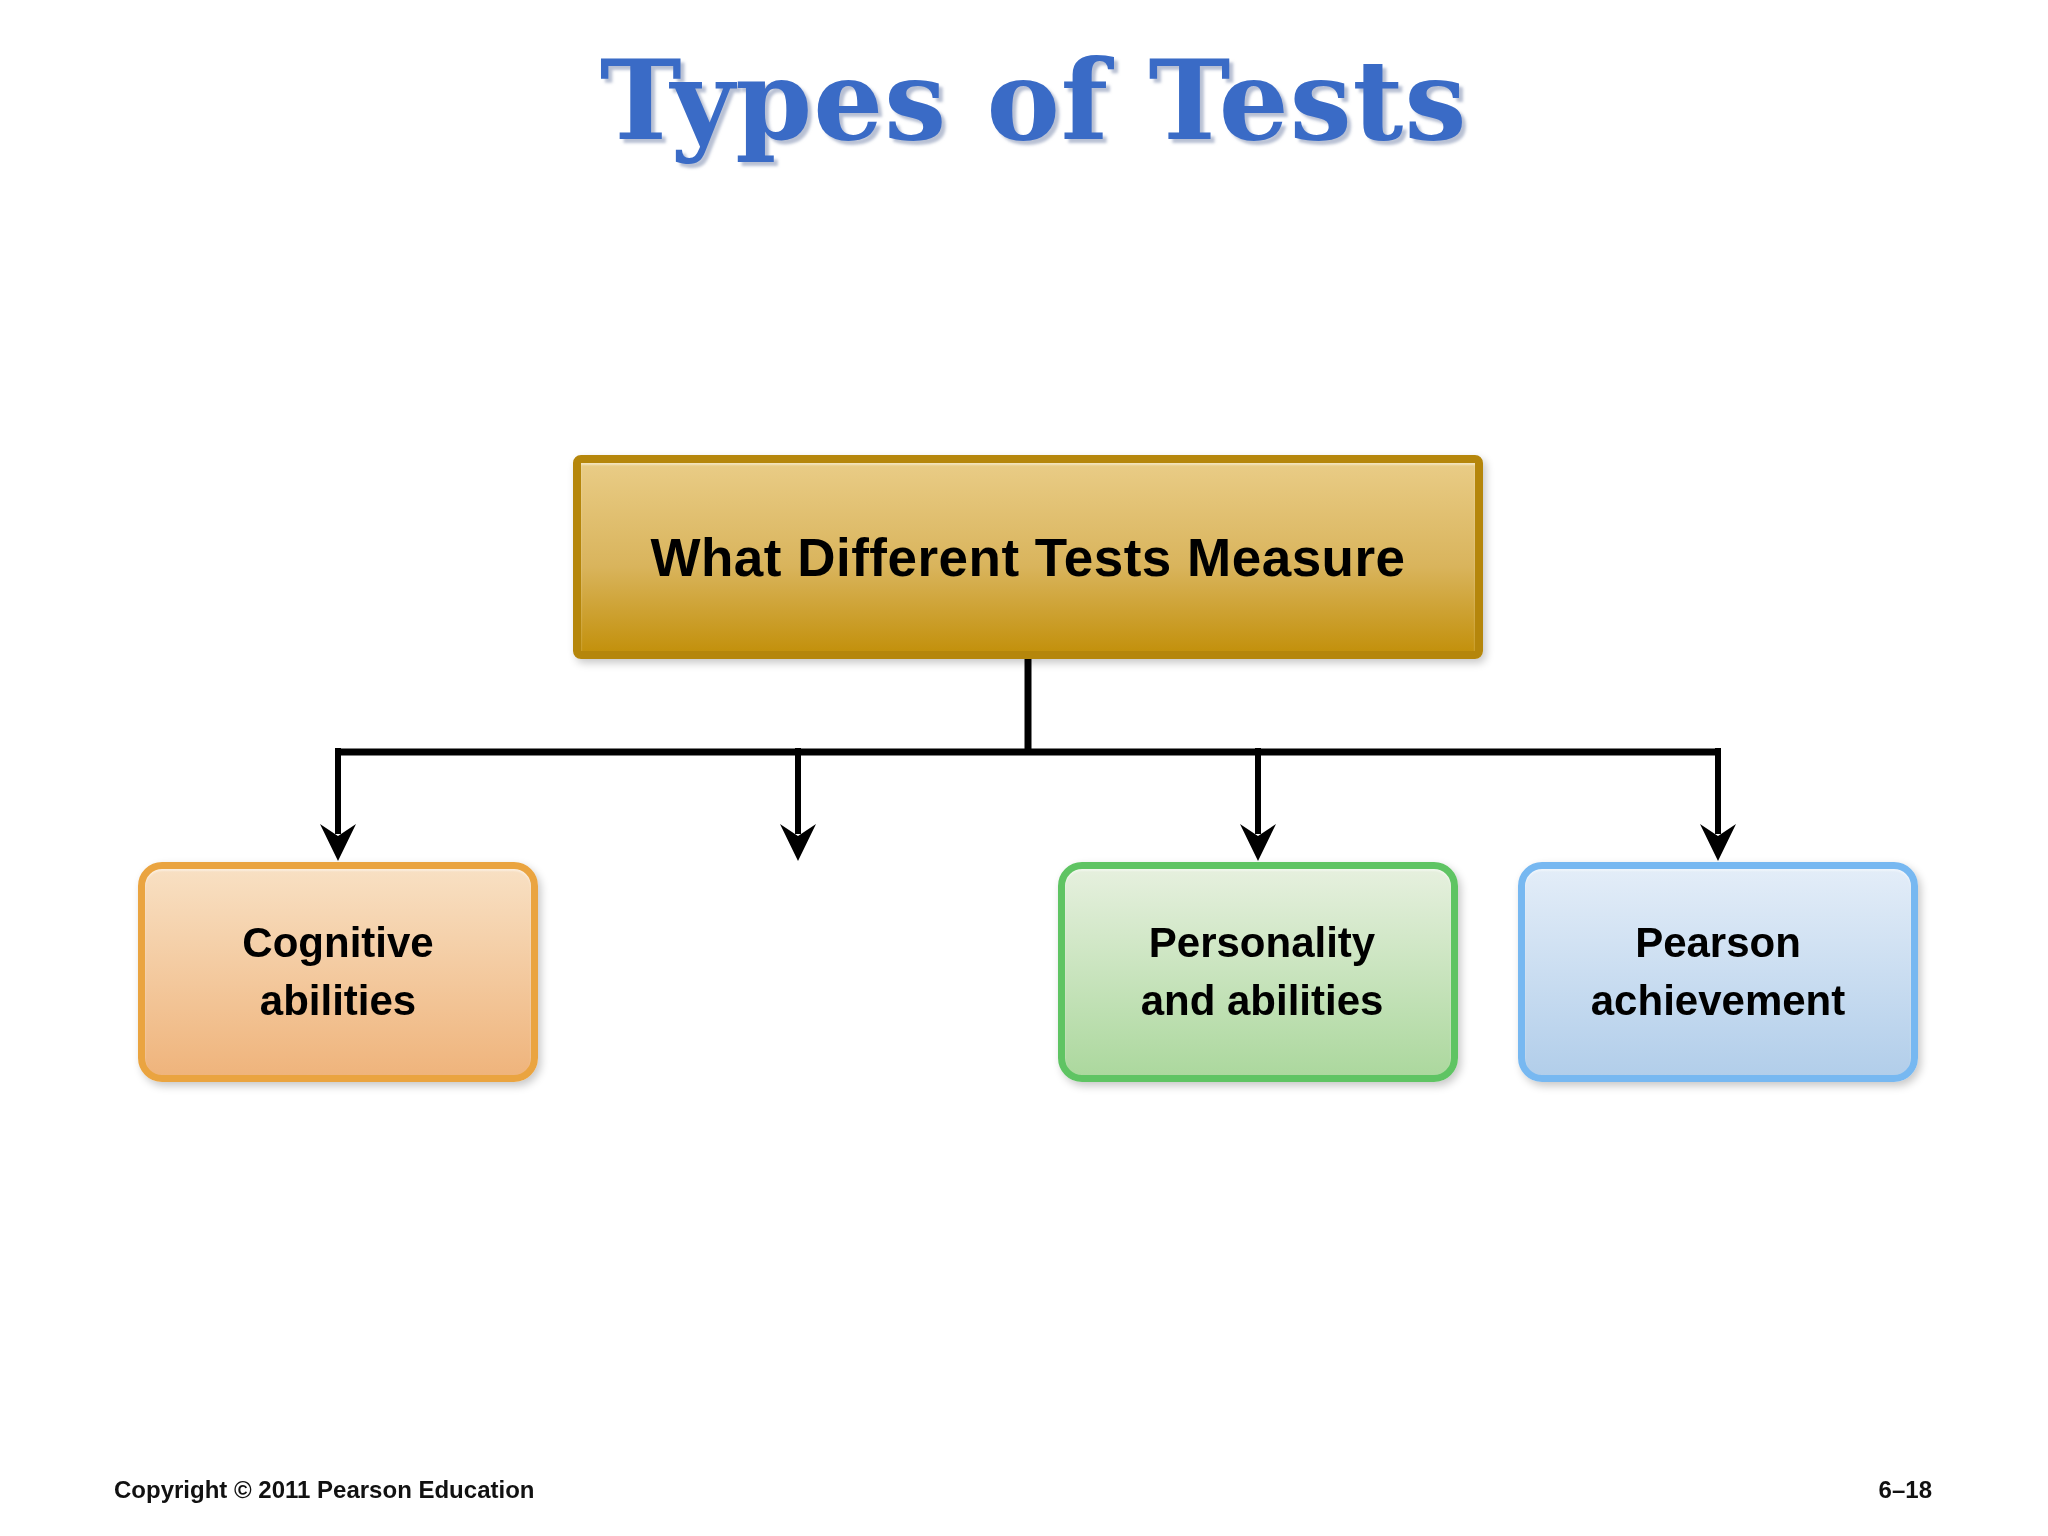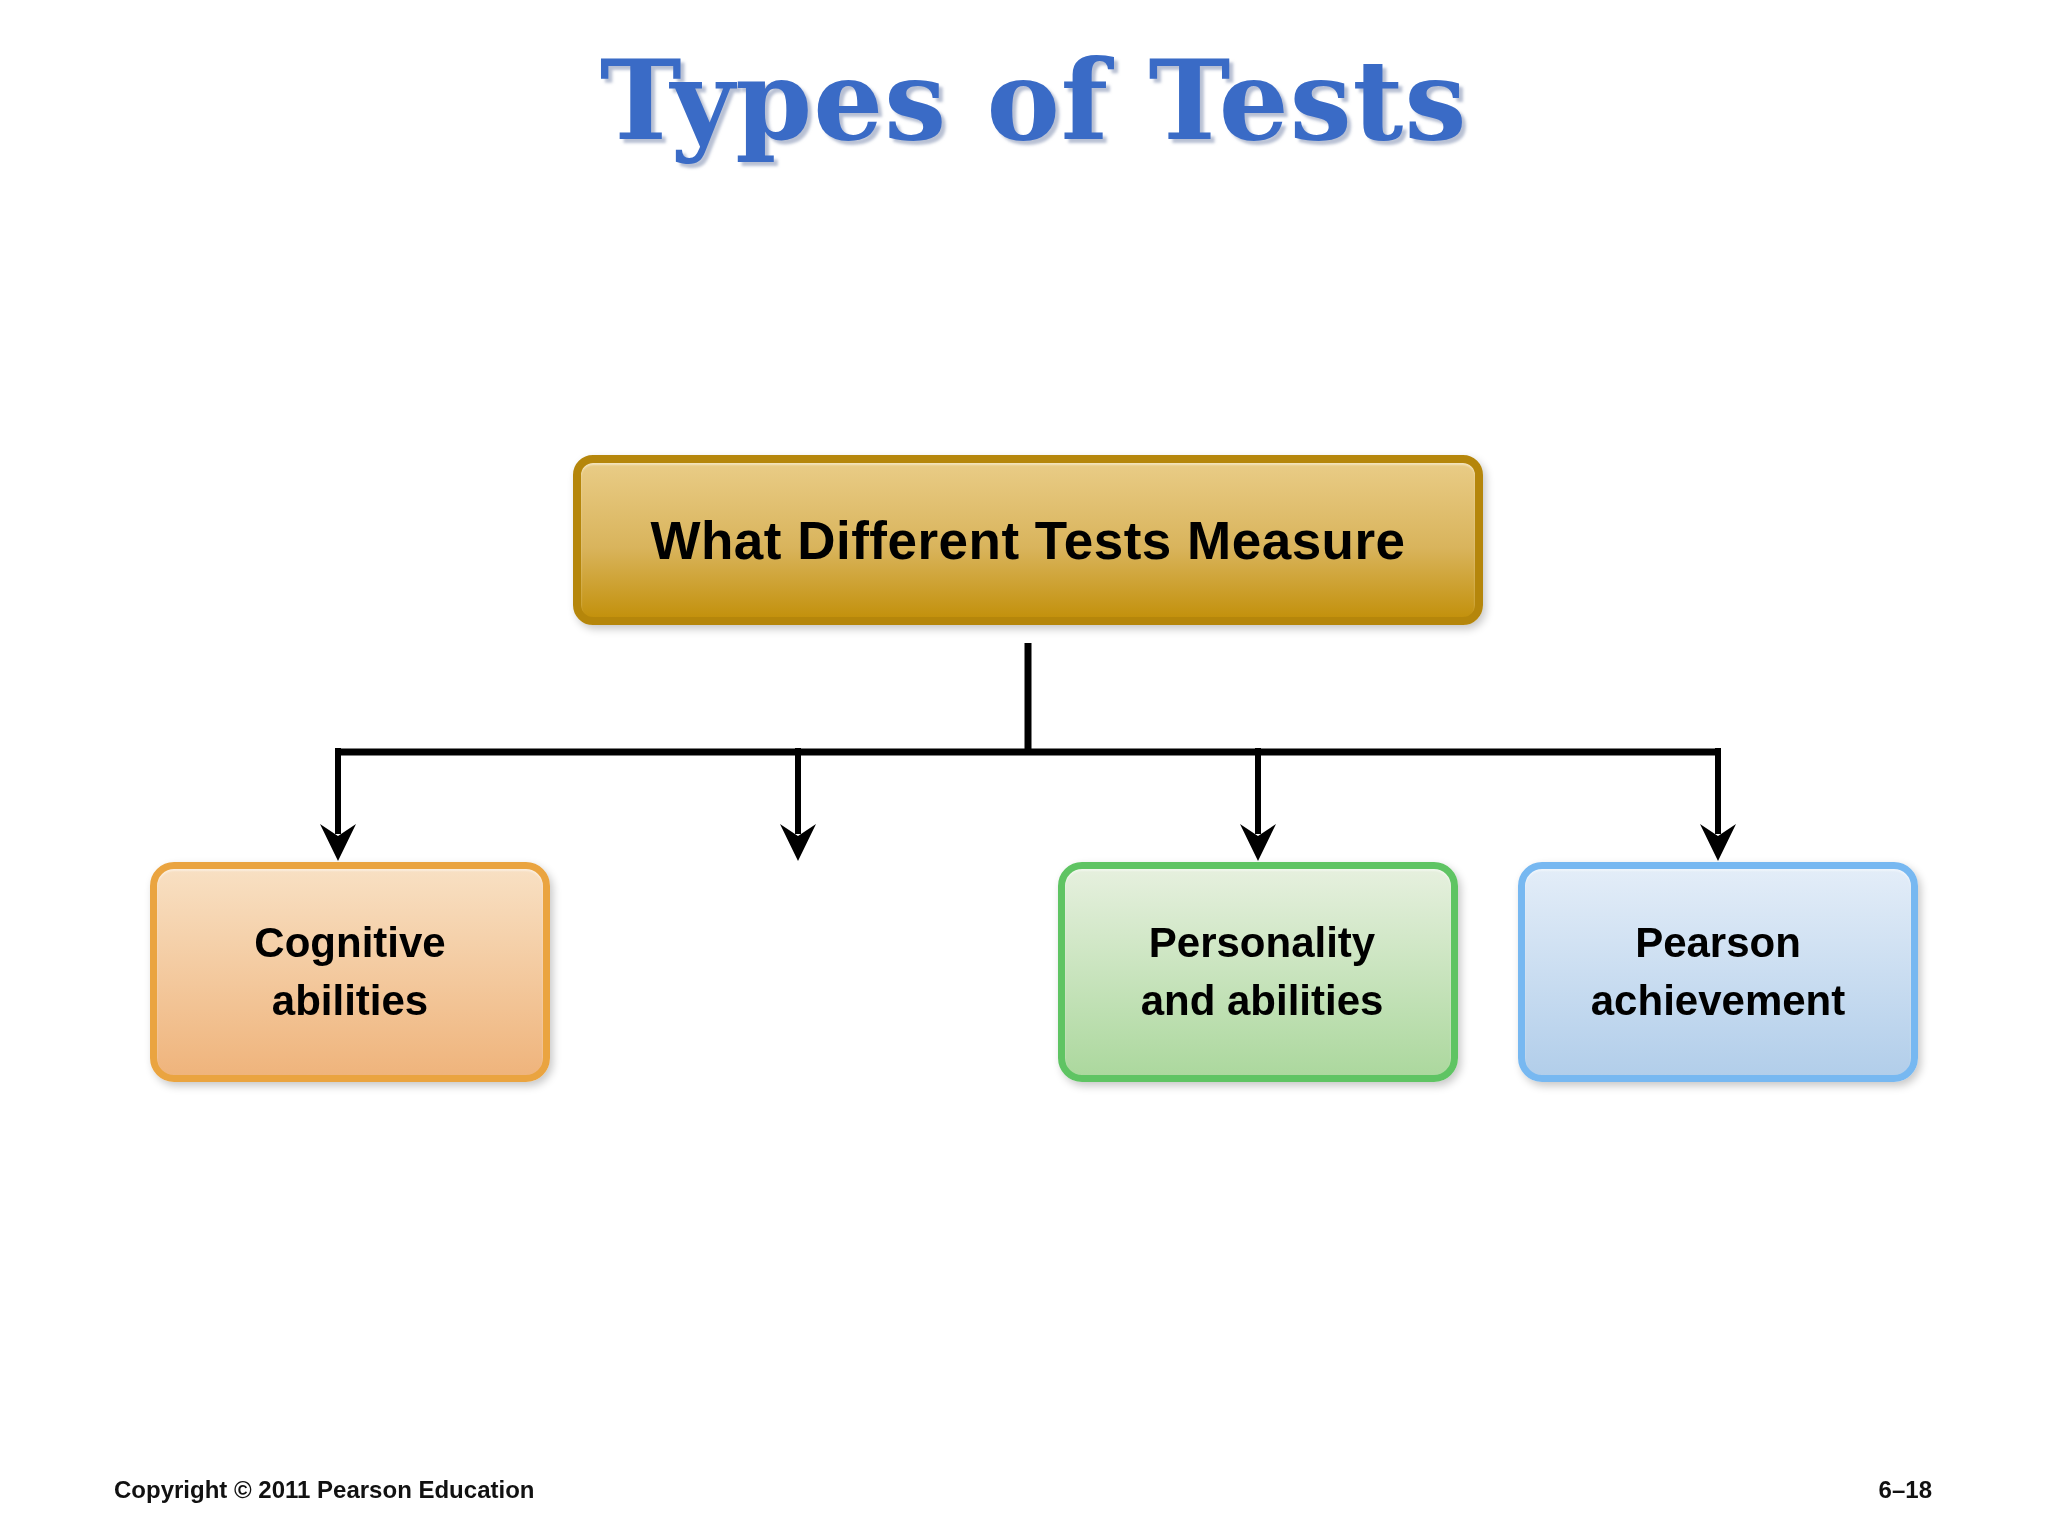--- a/index.html
+++ b/index.html
@@ -38,35 +38,35 @@
     flex-direction: column;
     align-items: center;
     justify-content: center;
     text-align: center;
     border-style: solid;
     font-weight: bold;
     box-shadow: 3px 4px 9px rgba(0,0,0,0.22), inset 0 2px 2px rgba(255,255,255,0.45);
   }
   .root-node {
     left: 573px; top: 455px;
-    width: 910px; height: 170px;
+    width: 910px; height: 204px;
     border-width: 8px;
-    border-radius: 20px;
+    border-radius: 8px;
     font-size: 53px;
     letter-spacing: 0.5px;
   }
   .child-node {
     top: 862px;
     width: 400px; height: 220px;
     border-width: 7px;
     border-radius: 24px;
     font-size: 42px;
     line-height: 1.38;
   }
-  .child-pos-0 { left: 150px; }
+  .child-pos-0 { left: 138px; }
   .child-pos-1 { left: 598px; }
   .child-pos-2 { left: 1058px; padding-left: 8px; }
   .child-pos-3 { left: 1518px; }
   .footer-text {
     position: absolute;
     font-size: 24px;
     font-weight: bold;
     color: #111;
     white-space: nowrap;
   }

